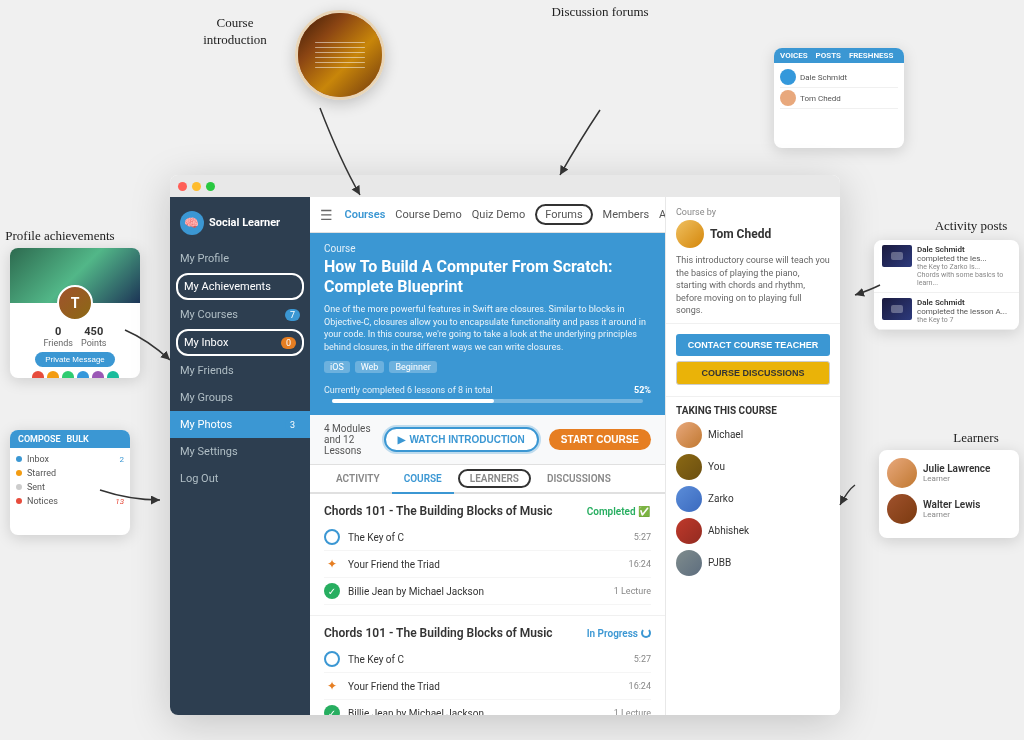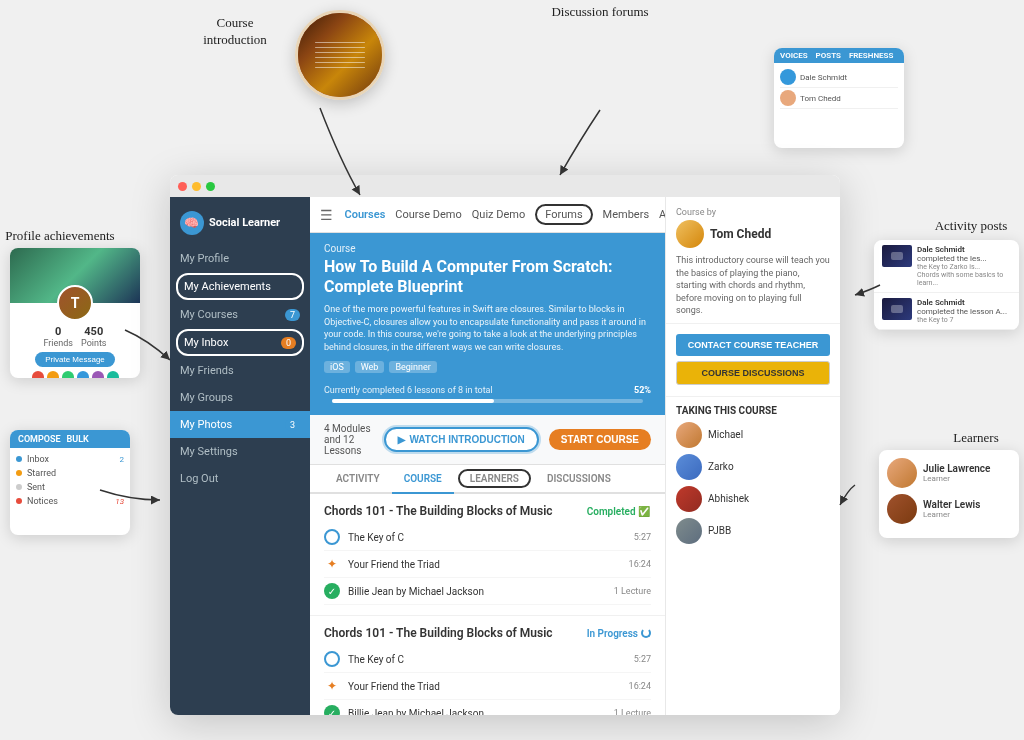--- a/index.html
+++ b/index.html
@@ -826,20 +826,24 @@
         <button class="panel-btn btn-contact">CONTACT COURSE TEACHER</button>
         <button class="panel-btn btn-discuss">COURSE DISCUSSIONS</button>
       </div>
       <div class="taking-section">
         <div class="taking-title">TAKING THIS COURSE</div>
         <div class="learner-item">
           <div class="learner-avatar" style="background:linear-gradient(135deg,#e8a87c,#c07830);"></div>
           <span class="learner-name">Michael</span>
         </div>
         <div class="learner-item">
+          <div class="learner-avatar" style="background:linear-gradient(135deg,#8b6914,#6b4f10);"></div>
+          <span class="learner-name">You</span>
+        </div>
+        <div class="learner-item">
           <div class="learner-avatar" style="background:linear-gradient(135deg,#5b8dd9,#3b6abf);"></div>
           <span class="learner-name">Zarko</span>
         </div>
         <div class="learner-item">
           <div class="learner-avatar" style="background:linear-gradient(135deg,#c0392b,#922b21);"></div>
           <span class="learner-name">Abhishek</span>
         </div>
         <div class="learner-item">
           <div class="learner-avatar" style="background:linear-gradient(135deg,#7f8c8d,#5d6d7e);"></div>
           <span class="learner-name">PJBB</span>

